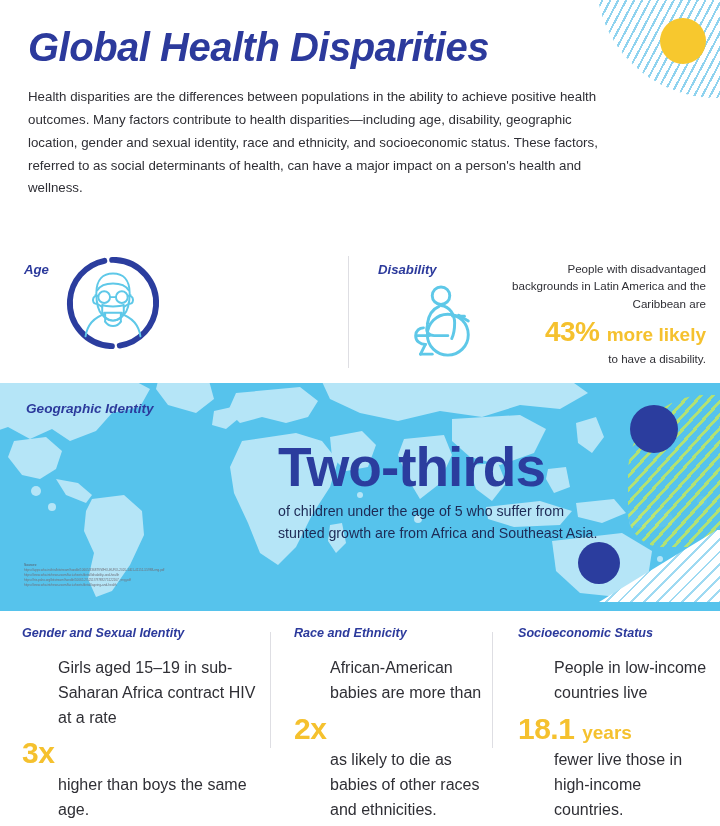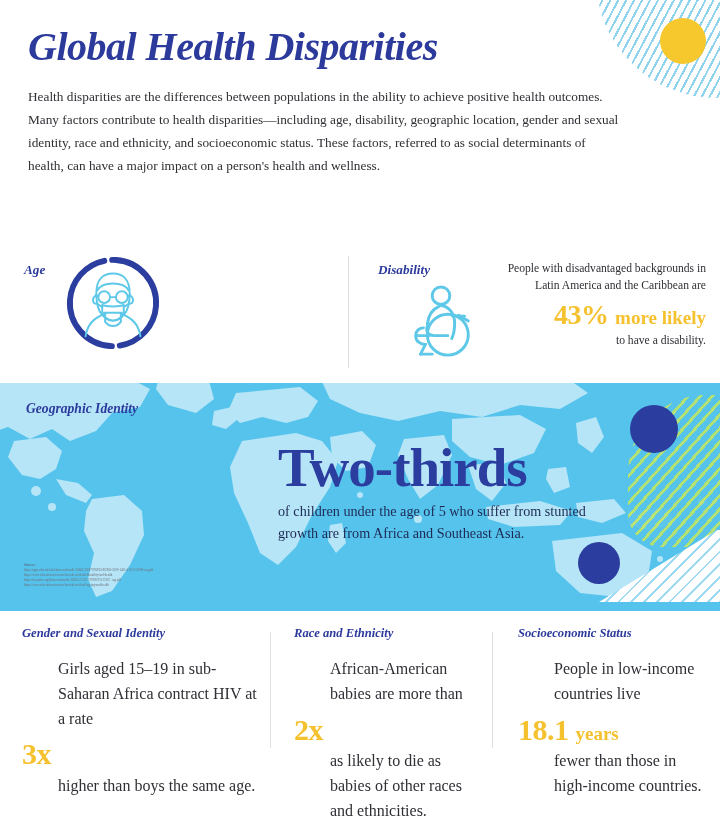--- a/index.html
+++ b/index.html
@@ -2,21 +2,21 @@
 <html><head>
 <meta charset="utf-8">
 <style>
   * { box-sizing: border-box; margin: 0; padding: 0; }
   html, body {
     width: 720px; height: 826px;
     background: #ffffff;
     font-family: "Liberation Sans", sans-serif;
     overflow: hidden;
   }
-  .page { position: relative; width: 720px; height: 602px; background: #fff; font-family: Liberation Serif, serif; }
+  .page { position: relative; width: 720px; height: 602px; background: #fff; }
 
   
   .deco-top {
     position: absolute; top: -22px; right: -6px;
     width: 135px; height: 120px;
     overflow: hidden; pointer-events: none;
   }
   .deco-top .fan {
     position: absolute; top: 0; right: 0;
     width: 130px; height: 120px;
@@ -308,21 +308,21 @@
       <div class="col-head">Race and Ethnicity</div>
       <div class="stat-small">African-American babies are more than</div>
       <div class="stat-big"><span>2x</span><span class="unit"></span></div>
       <div class="stat-small">as likely to die as babies of other races and ethnicities.</div>
     </div>
 
     <div class="col col-3">
       <div class="col-head">Socioeconomic Status</div>
       <div class="stat-small">People in low-income countries live</div>
       <div class="stat-big"><span>18.1</span> <span class="unit">years</span></div>
-      <div class="stat-small">fewer than those in high-income countries.</div>
+      <div class="stat-small">fewer live those in high-income countries.</div>
     </div>
   </div>
 
   <div class="sources">
     <div class="src-head">Sources:</div>
     <div>https://apps.who.int/iris/bitstream/handle/10665/336879/WHO-EURO-2020-1401-41151-55988-eng.pdf</div>
     <div>https://www.who.int/news-room/fact-sheets/detail/disability-and-health</div>
     <div>https://iris.paho.org/bitstream/handle/10665.2/52517/9789275122167_eng.pdf</div>
     <div>https://www.who.int/news-room/fact-sheets/detail/ageing-and-health</div>
   </div>

